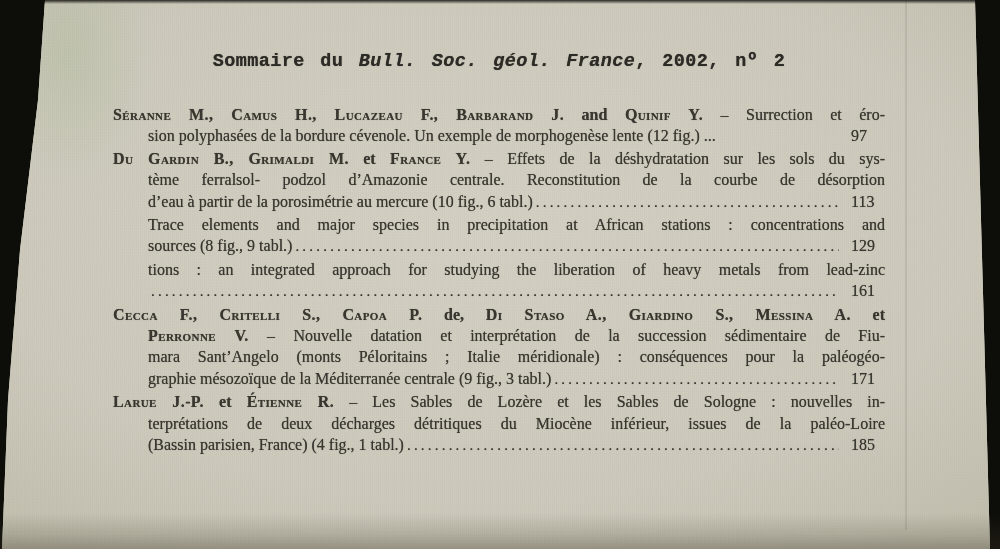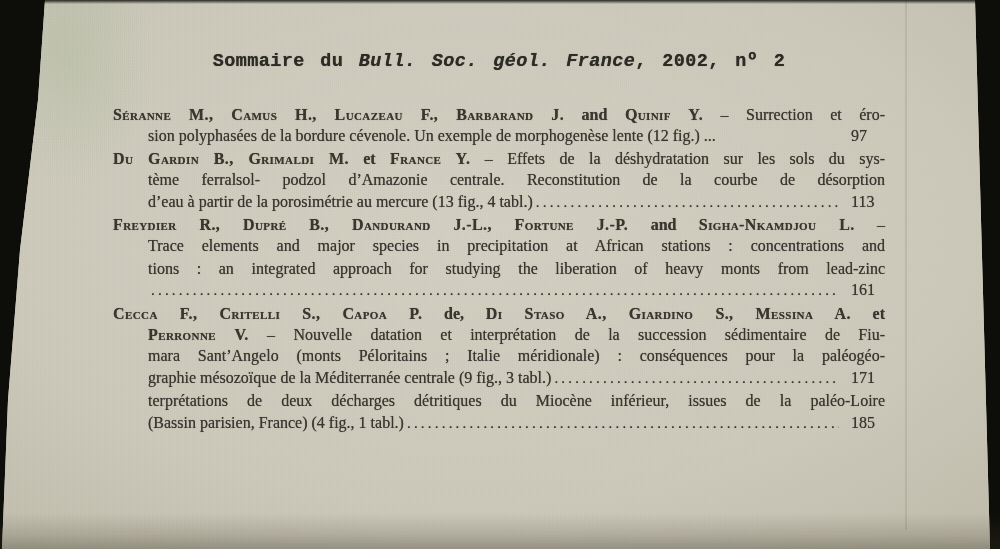--- a/index.html
+++ b/index.html
@@ -89,49 +89,54 @@
         <div class="line pl">
           <span class="linetext"><span class="run-r">sion polyphasées de la bordure cévenole. Un exemple de morphogenèse lente (12 fig.) ...</span></span>
           <span class="leader none"></span>
           <span class="page">97</span>
         </div>
       </div>
       <div class="entry">
         <div class="line first"><span class="run-sc">Du Gardin B., Grimaldi M.</span><span class="run-b"> et </span><span class="run-sc">France Y.</span><span class="run-r"> – Effets de la déshydratation sur les sols du sys-</span></div>
         <div class="line"><span class="run-r">tème ferralsol- podzol d’Amazonie centrale. Reconstitution de la courbe de désorption</span></div>
         <div class="line pl">
-          <span class="linetext"><span class="run-r">d’eau à partir de la porosimétrie au mercure (13 fig., 4 tabl.)</span></span>
+          <span class="linetext"><span class="run-r">d’eau à partir de la porosimétrie au mercure (10 fig., 6 tabl.)</span></span>
           <span class="leader"></span>
           <span class="page">113</span>
         </div>
       </div>
       <div class="entry">
-        <div class="line first"><span class="run-sc">Freydier R., Dupré B., Dandurand J.-L., Fortune J.-P.</span><span class="run-b"> and </span><span class="run-sc">Sigha-Nkamdjou L.</span><span class="run-r"> –</span></div>
         <div class="line"><span class="run-r">Trace elements and major species in precipitation at African stations : concentrations and</span></div>
+        <div class="line pl">
+          <span class="linetext"><span class="run-r">sources (8 fig., 9 tabl.)</span></span>
+          <span class="leader"></span>
+          <span class="page">129</span>
+        </div>
       </div>
       <div class="entry">
       </div>
       <div class="entry">
-        <div class="line"><span class="run-r">tions : an integrated approach for studying the liberation of heavy monts from lead-zinc</span></div>
+        <div class="line"><span class="run-r">tions : an integrated approach for studying the liberation of heavy metals from lead-zinc</span></div>
         <div class="line pl">
           <span class="leader"></span>
           <span class="page">161</span>
         </div>
       </div>
       <div class="entry">
         <div class="line first"><span class="run-sc">Cecca F., Critelli S., Capoa P.</span><span class="run-b"> de, </span><span class="run-sc">Di Staso A., Giardino S., Messina A.</span><span class="run-b"> et</span></div>
         <div class="line"><span class="run-sc">Perronne V.</span><span class="run-r"> – Nouvelle datation et interprétation de la succession sédimentaire de Fiu-</span></div>
         <div class="line"><span class="run-r">mara Sant’Angelo (monts Péloritains ; Italie méridionale) : conséquences pour la paléogéo-</span></div>
         <div class="line pl">
           <span class="linetext"><span class="run-r">graphie mésozoïque de la Méditerranée centrale (9 fig., 3 tabl.)</span></span>
           <span class="leader"></span>
           <span class="page">171</span>
         </div>
       </div>
       <div class="entry">
+        <div class="line first"><span class="run-sc">Larue J.-P.</span><span class="run-b"> et </span><span class="run-sc">Étienne R.</span><span class="run-r"> – Les Sables de Lozère et les Sables de Sologne : nouvelles in-</span></div>
         <div class="line"><span class="run-r">terprétations de deux décharges détritiques du Miocène inférieur, issues de la paléo-Loire</span></div>
         <div class="line pl">
           <span class="linetext"><span class="run-r">(Bassin parisien, France) (4 fig., 1 tabl.)</span></span>
           <span class="leader"></span>
           <span class="page">185</span>
         </div>
       </div>
     </div>
 </div>
 

